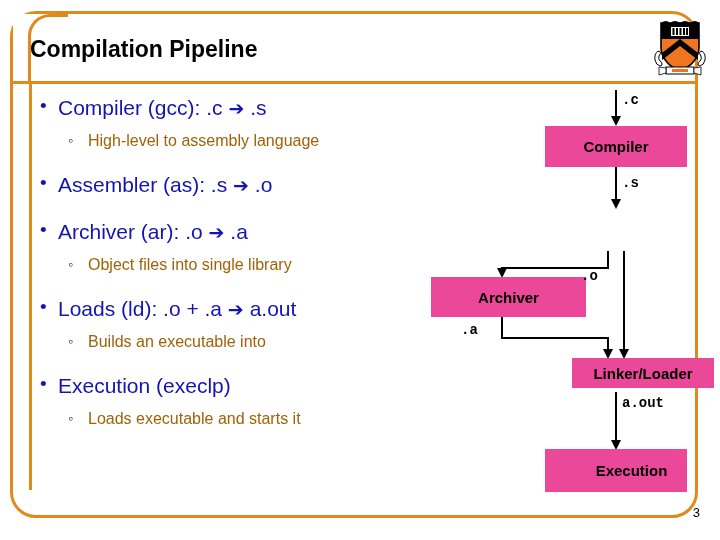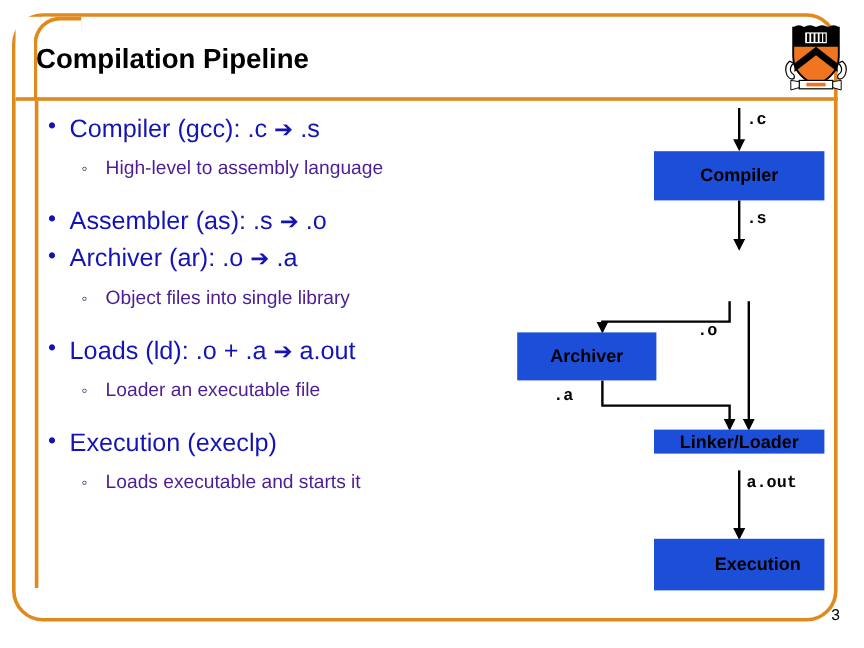--- a/index.html
+++ b/index.html
@@ -106,21 +106,21 @@
     content: "\2022";
     position: absolute;
     left: 4px;
     top: -1px;
     font-size: 19px;
     color: #1414b4;
   }
   .lvl2 {
     position: relative;
     font-size: 16px;
-    color: #4c1d95;
+    color: #a16207;
     padding-left: 52px;
     white-space: nowrap;
   }
   .lvl2::before {
     content: "\25E6";
     position: absolute;
     left: 32px;
     top: 0px;
     font-size: 14px;
     color: #12124a;
@@ -135,21 +135,21 @@
   .diagram {
     position: absolute;
     left: 0;
     top: 0;
     width: 720px;
     height: 540px;
     pointer-events: none;
   }
   .node {
     position: absolute;
-    background: #1d4ed8;
+    background: #ec4899;
     color: #000000;
     font-size: 15px;
     font-weight: bold;
     display: flex;
     align-items: center;
     justify-content: center;
     box-sizing: border-box;
     text-align: center;
   }
   .edge-label {
@@ -218,33 +218,33 @@
       <span>.s</span>
     </div>
     <div class="lvl2" style="margin-top:12px;">High-level to assembly language</div>
 
     <div class="lvl1" style="margin-top:23px;">
       <span>Assembler (as): .s</span>
       <span class="arrow-g">➔</span>
       <span>.o</span>
     </div>
 
-    <div class="lvl1" style="margin-top:7px;">
+    <div class="lvl1" style="margin-top:23px;">
       <span>Archiver (ar): .o</span>
       <span class="arrow-g">➔</span>
       <span>.a</span>
     </div>
     <div class="lvl2" style="margin-top:12px;">Object files into single library</div>
 
     <div class="lvl1" style="margin-top:23px;">
       <span>Loads (ld): .o + .a</span>
       <span class="arrow-g">➔</span>
       <span>a.out</span>
     </div>
-    <div class="lvl2" style="margin-top:12px;">Loader an executable file</div>
+    <div class="lvl2" style="margin-top:12px;">Builds an executable into</div>
 
     <div class="lvl1" style="margin-top:23px;">
       <span>Execution (execlp)</span>
     </div>
     <div class="lvl2" style="margin-top:12px;">Loads executable and starts it</div>
 
   </div>
 
   <svg class="diagram" viewBox="0 0 720 540">
     <defs>
@@ -264,25 +264,25 @@
     <path d="M 502 317 L 502 338 L 608 338 L 608 357" fill="none" stroke="#000000" stroke-width="2" marker-end="url(#ah)"></path>
 
     <line x1="616" y1="392" x2="616" y2="448" stroke="#000000" stroke-width="2" marker-end="url(#ah)"></line>
   </svg>
 
   <div class="node" style="left:545px; top:126px; width:142px; height:41px;">
     <span>Compiler</span>
   </div>
 
 
-  <div class="node" style="left:431px; top:277px; width:116px; height:40px;">
+  <div class="node" style="left:431px; top:277px; width:155px; height:40px;">
     <span>Archiver</span>
   </div>
 
-  <div class="node" style="left:545px; top:358px; width:142px; height:20px;">
+  <div class="node" style="left:572px; top:358px; width:142px; height:30px;">
     <span>Linker/Loader</span>
   </div>
 
   <div class="node" style="left:545px; top:449px; width:142px; height:43px;padding-left:31px;">
     <span>Execution</span>
   </div>
 
   <div class="edge-label" style="left:622px; top:92px;">.c</div>
   <div class="edge-label" style="left:622px; top:175px;">.s</div>
   <div class="edge-label" style="left:581px; top:268px;">.o</div>

